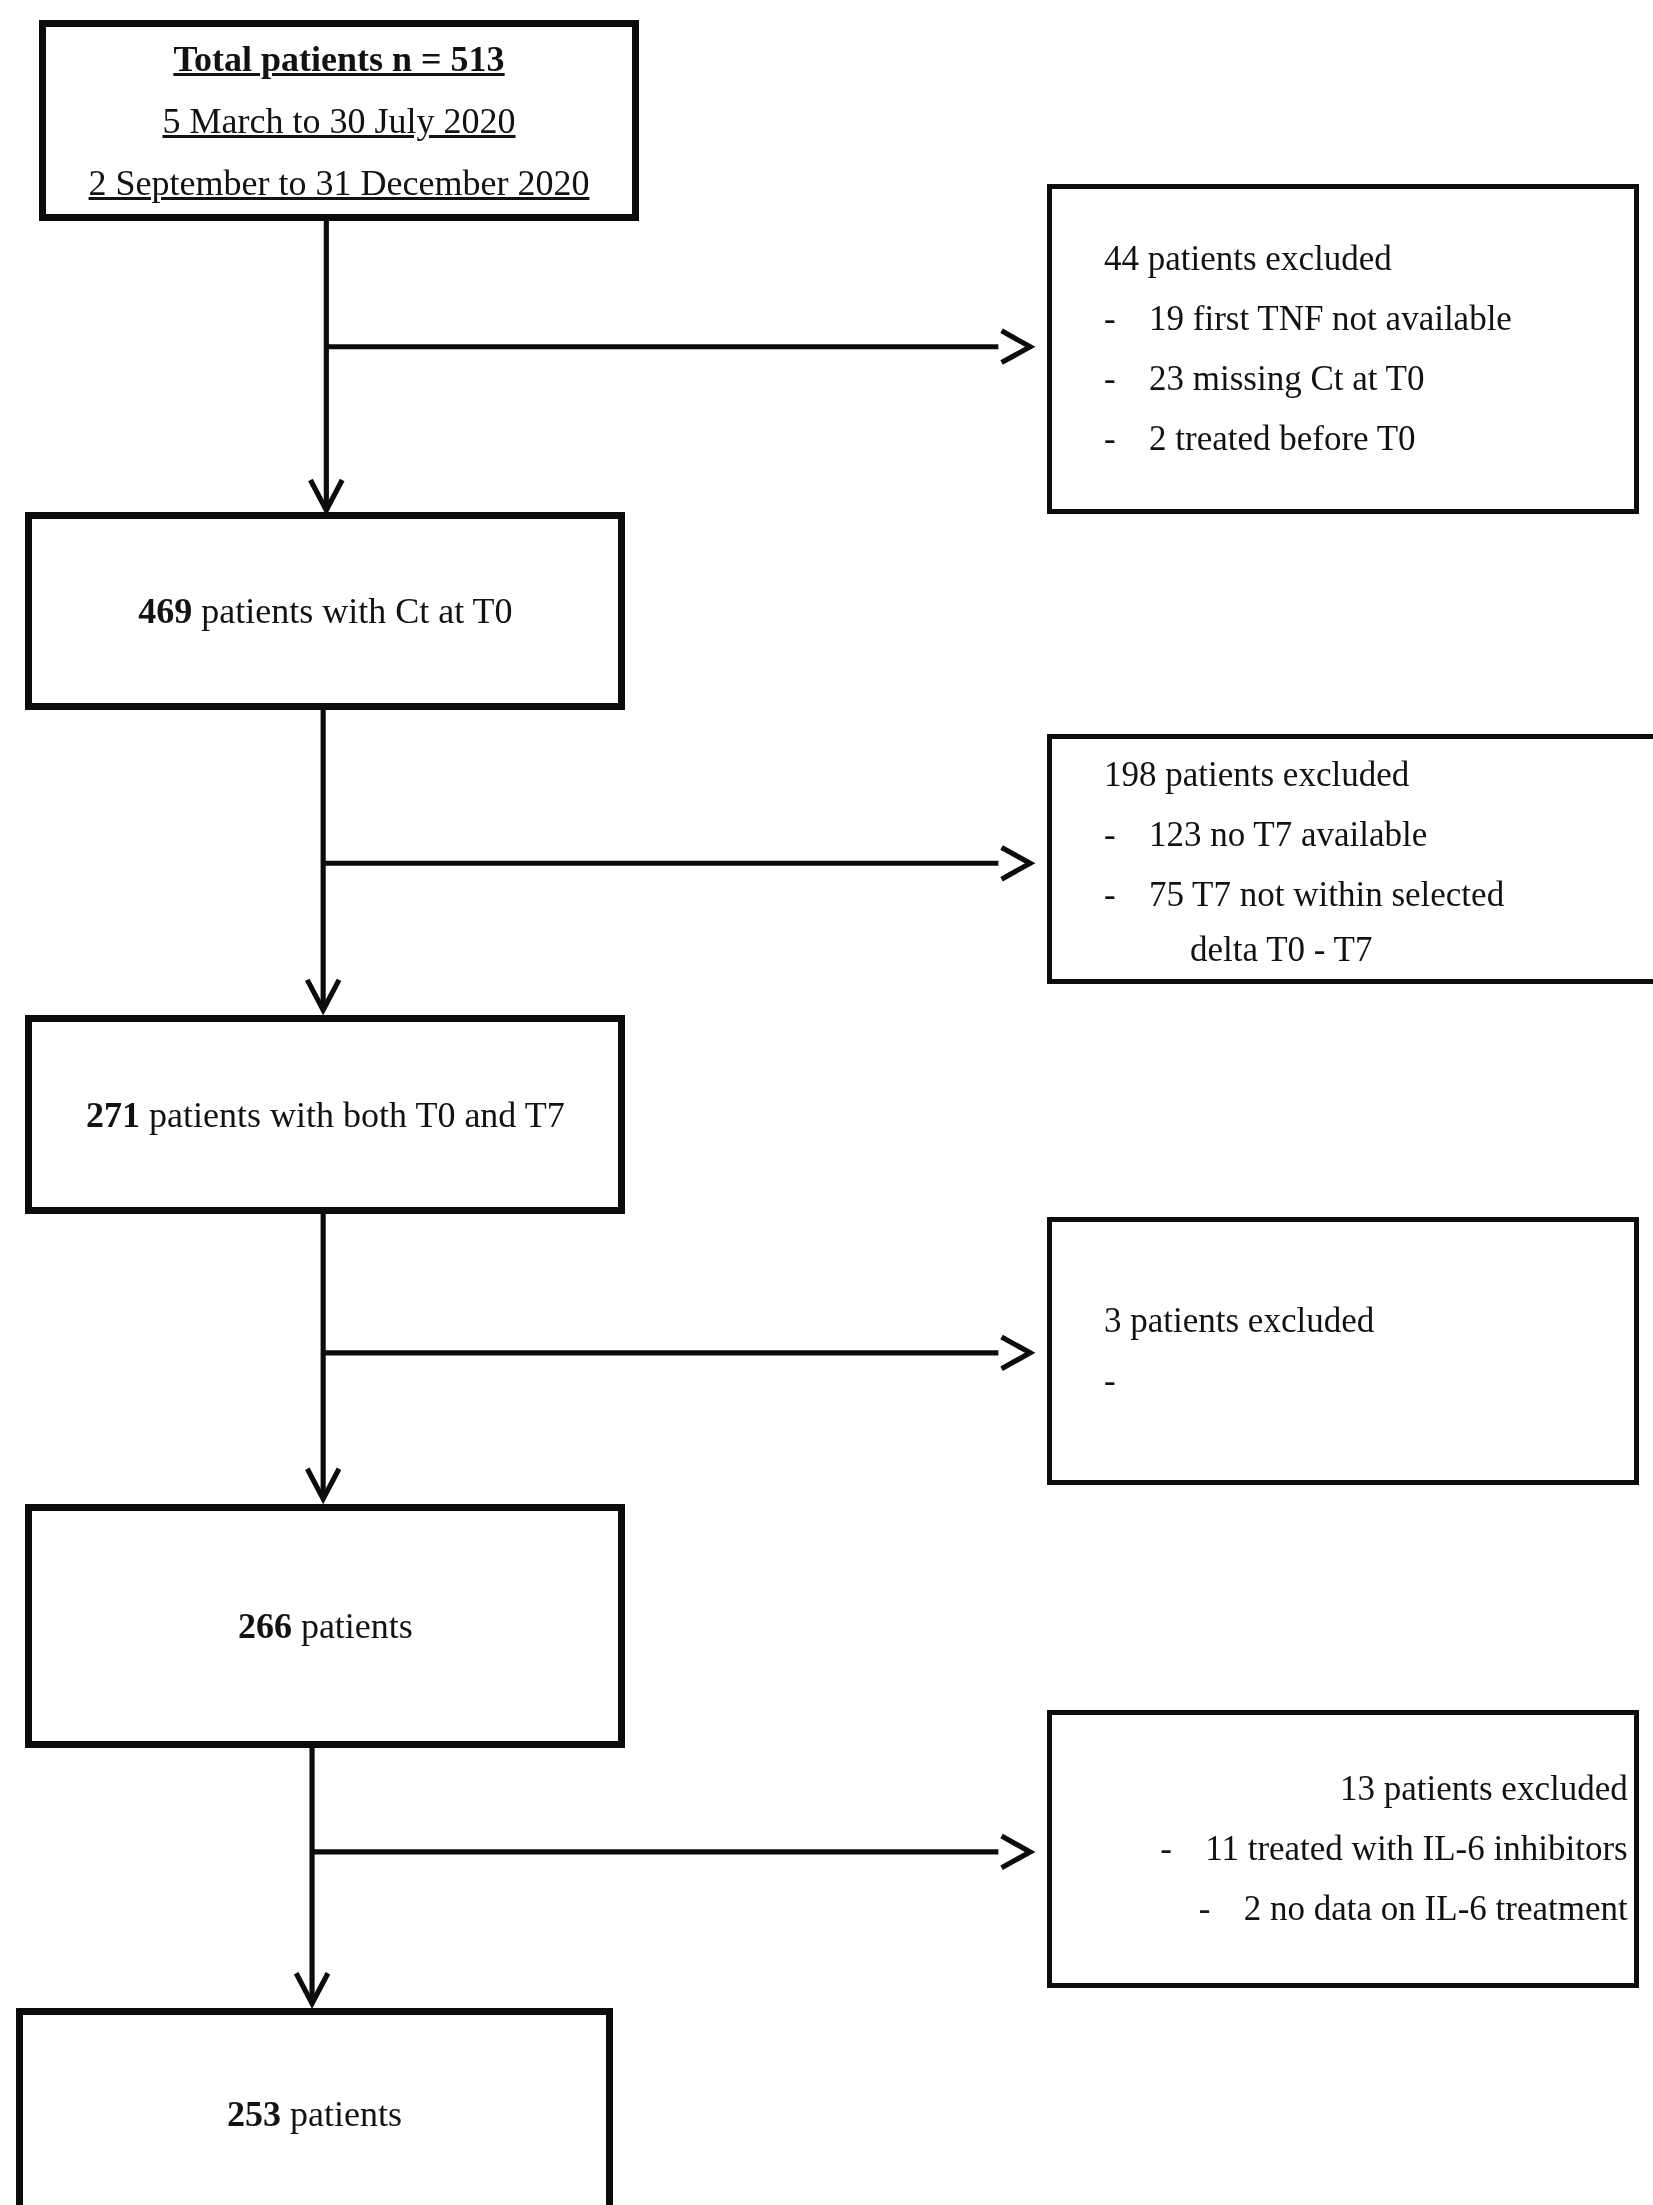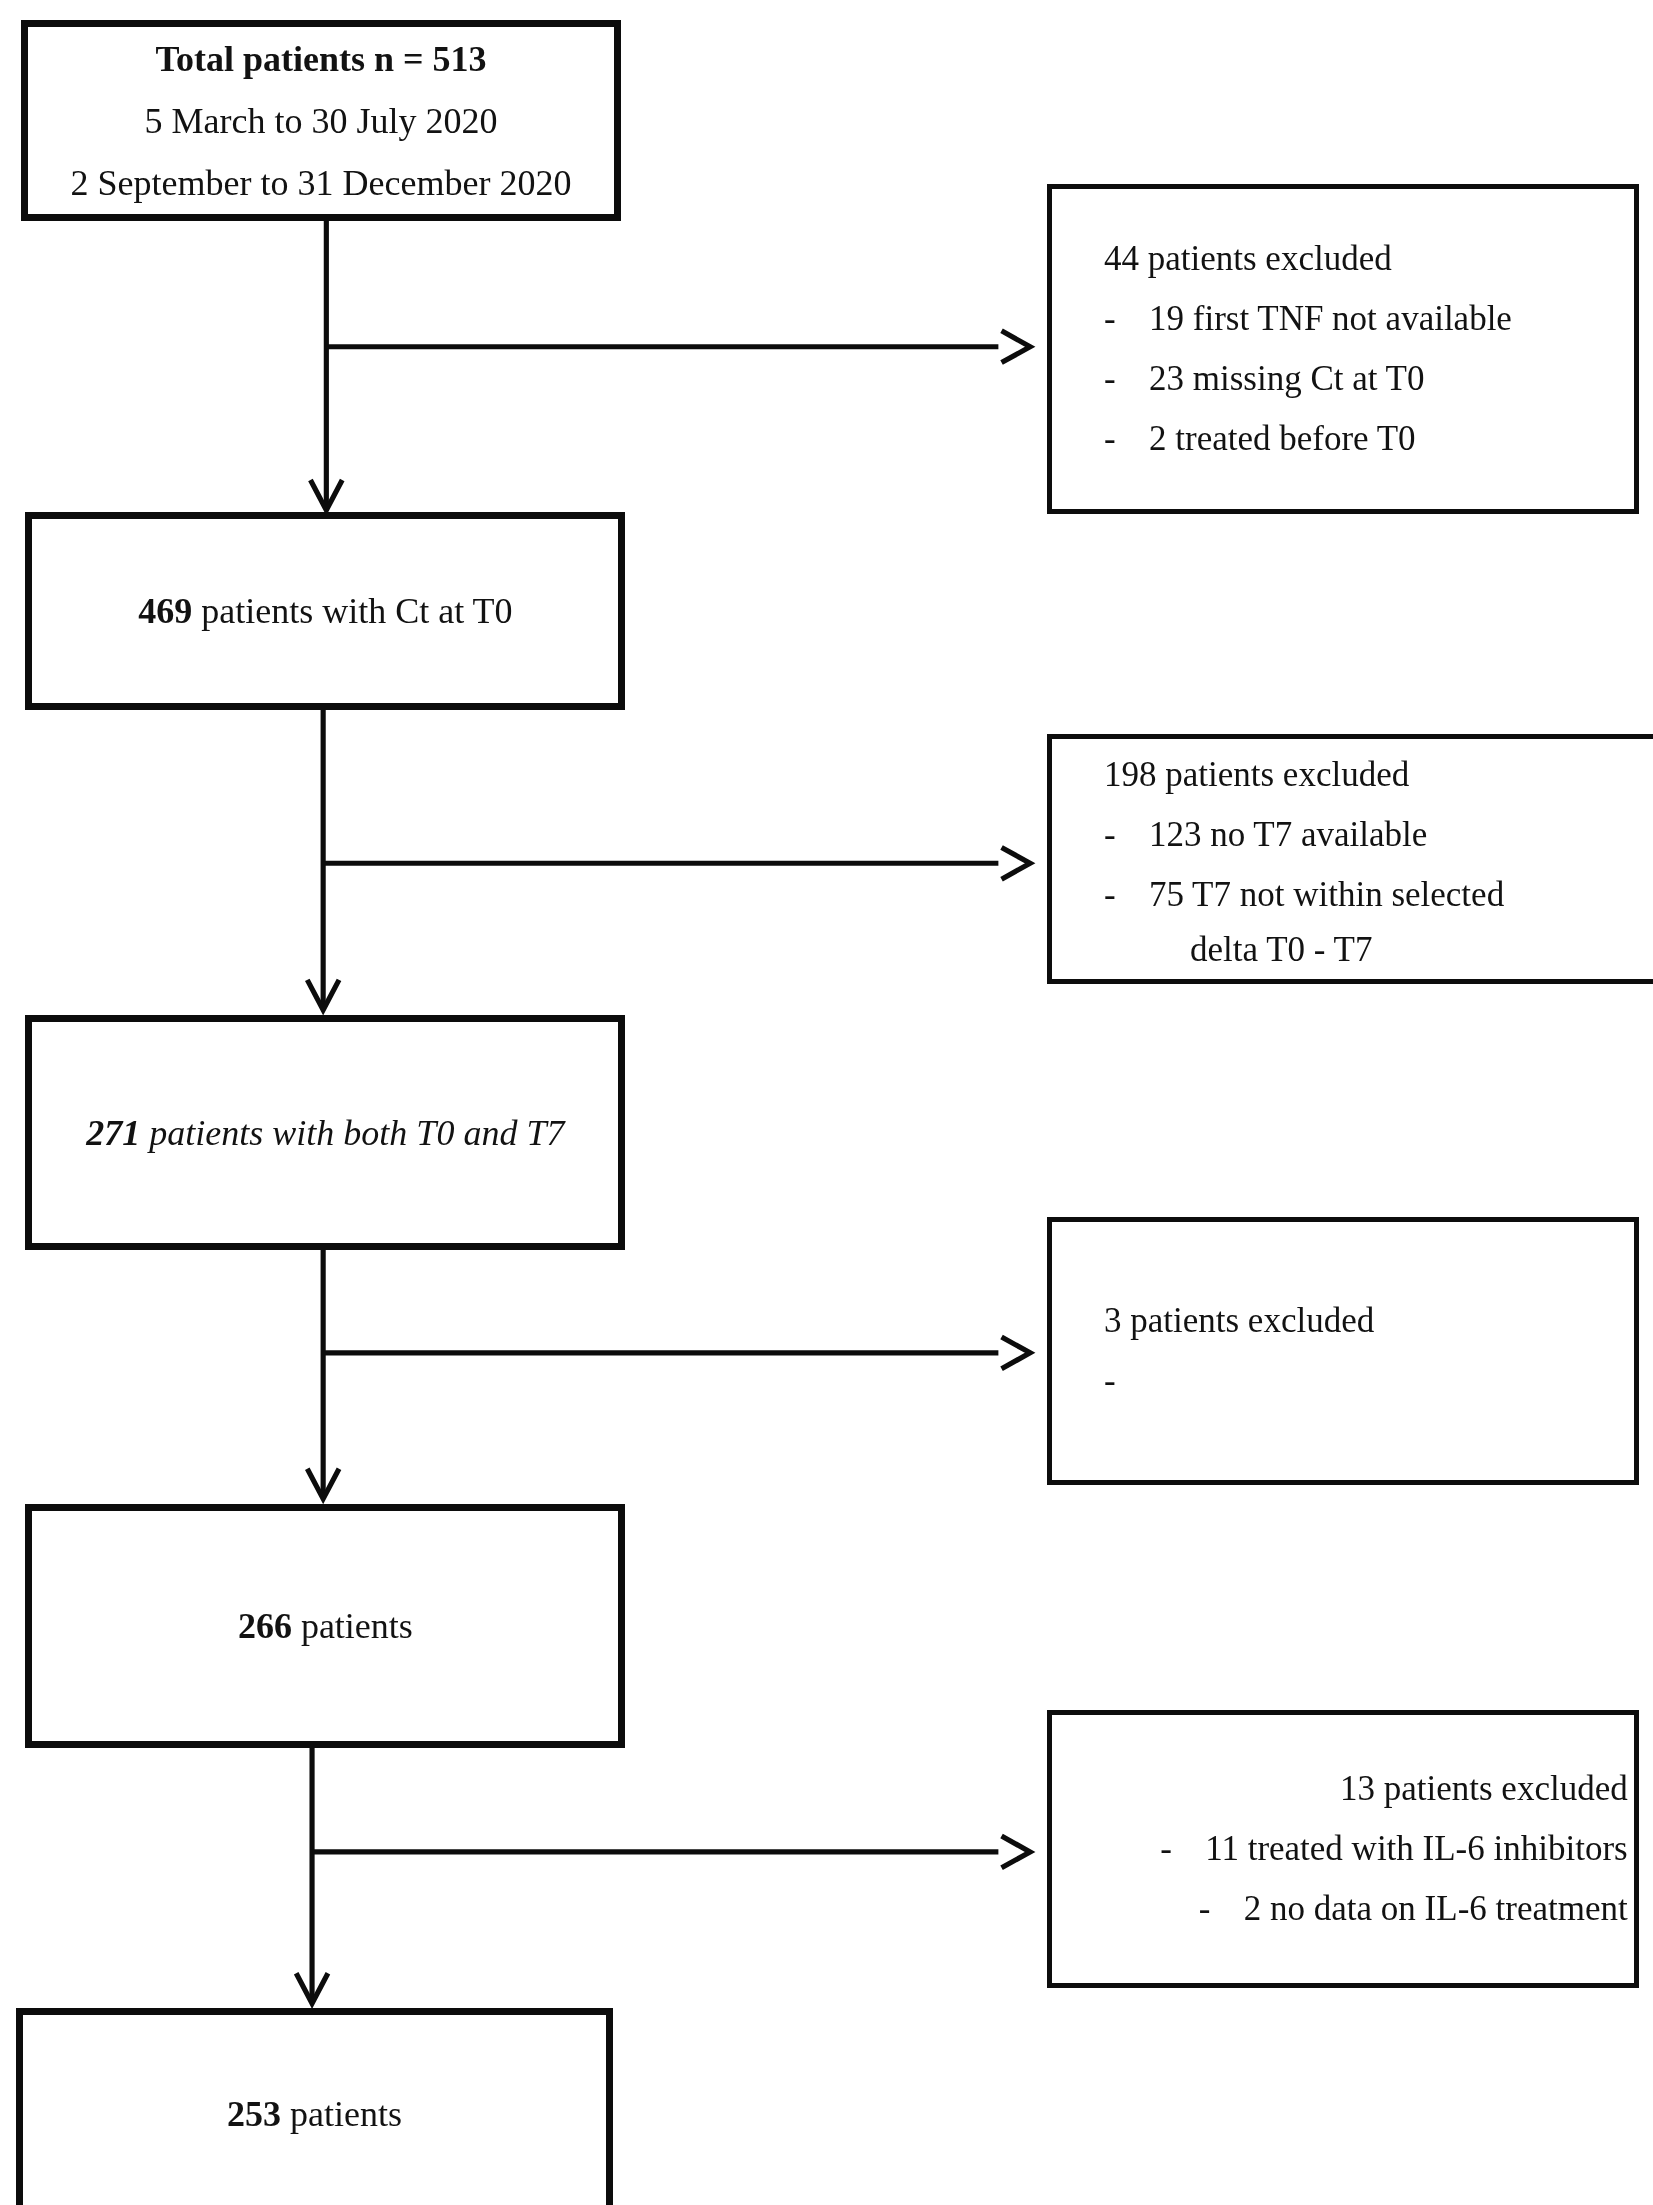--- a/index.html
+++ b/index.html
@@ -27,23 +27,23 @@
     border: 5.6px solid #0d0d0d; background: #ffffff;
     display: flex; flex-direction: column; justify-content: center;
     font-size: 35px; line-height: 60px; white-space: nowrap;
     padding-left: 52px; padding-right: 6.3px;
   }
   .b { font-weight: bold; }
   .bullet { display: flex; }
   .bullet .dash { width: 45px; flex: 0 0 45px; }
   .cont { padding-left: 86px; line-height: 49px; }
 
-  #b1 { left: 21px;  top: 20px;   width: 600px; height: 201px; }
+  #b1 { left: 39px;  top: 20px;   width: 600px; height: 201px; text-decoration: underline; }
   #b2 { left: 25.4px;  top: 512px;  width: 600px; height: 198px; }
-  #b3 { left: 25.4px;  top: 1015px; width: 600px; height: 235px; font-style: italic; }
+  #b3 { left: 25.4px;  top: 1015px; width: 600px; height: 199px; }
   #b4 { left: 25.4px;  top: 1504px; width: 600px; height: 244px; }
   #b5 { left: 16px;  top: 2008px; width: 597px; height: 212px; }
 
   #e1 { left: 1047px; top: 184px;  width: 592px; height: 330px; }
   #e2 { left: 1047px; top: 734px;  width: 716px; height: 250px; }
   #e3 { left: 1047px; top: 1217px; width: 592px; height: 268px; }
   #e4 { left: 1047px; top: 1710px; width: 592px; height: 278px; align-items: flex-end; }
 
   svg line, svg polyline { stroke: #0c0c0c; stroke-width: 6.5; fill: none; }
 </style>

